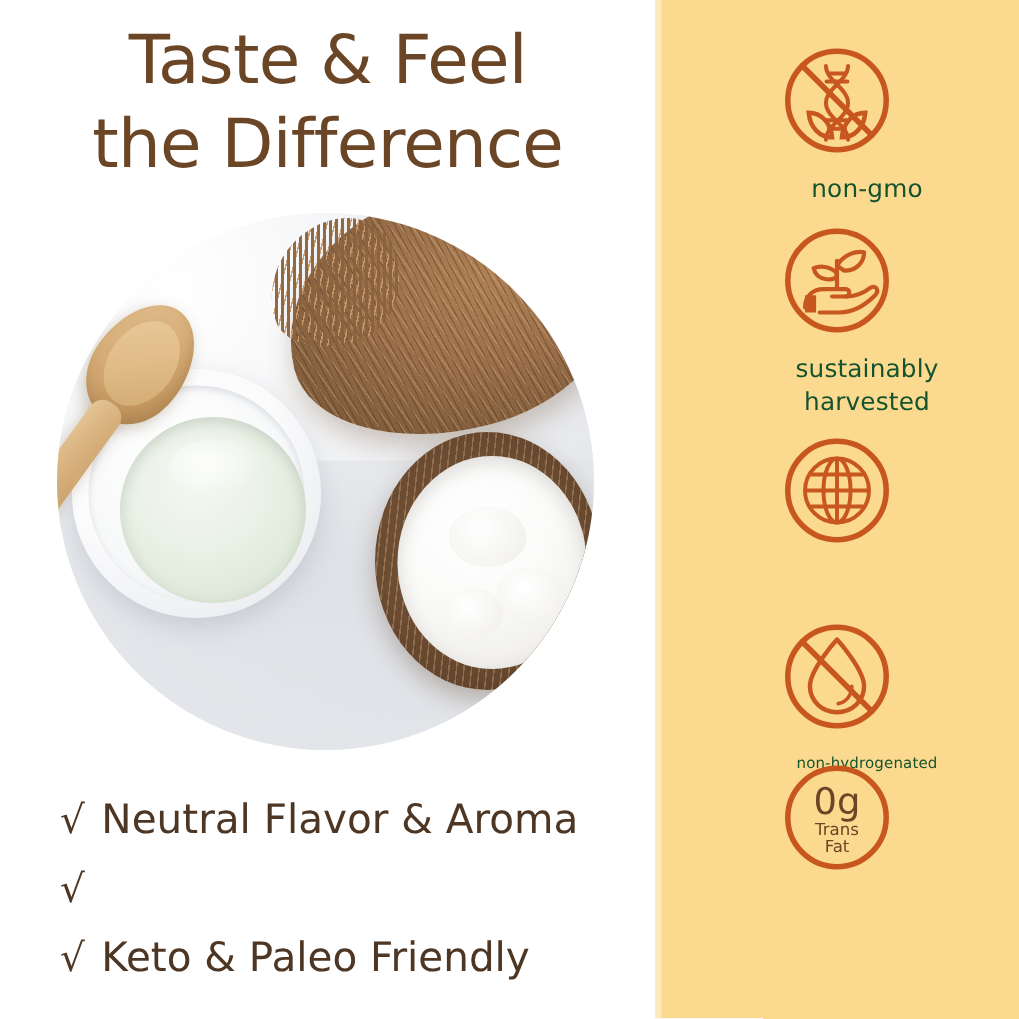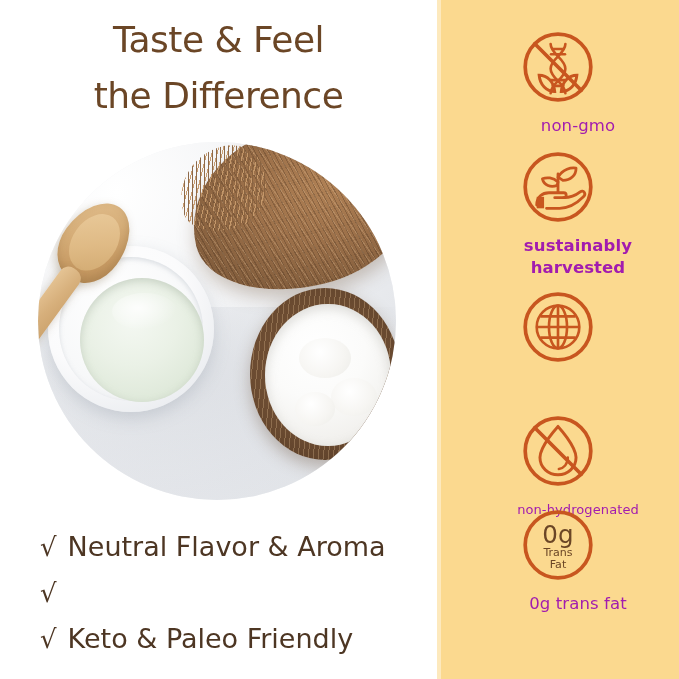--- a/index.html
+++ b/index.html
@@ -30,21 +30,21 @@
     background: #ffffff;
   }
 
   #headline {
     position: absolute;
     left: 0; top: 12px;
     width: 437px;
     text-align: center;
     color: #6b4626;
     font-family: "DejaVu Sans", sans-serif;
-    font-size: 36px;
+    font-size: 45px;
     line-height: 56px;
     font-weight: 400;
     letter-spacing: -0.5px;
   }
   #headline .hl-line { display: block; white-space: nowrap; }
 
   
   #photo-wrap {
     position: absolute;
     left: 38px; top: 142px;
@@ -242,36 +242,36 @@
     width: 242px;
     text-align: center;
   }
   .badge-icon {
     width: 82px; height: 82px;
     margin: 0 auto;
     display: block;
   }
   .badge-label {
     margin-top: 7px;
-    color: #a21caf;
+    color: #14532d;
     font-family: "DejaVu Sans", sans-serif;
     font-size: 16.5px;
     line-height: 21px;
     letter-spacing: 0.1px;
     padding-left: 40px;
   }
-  .badge-label.two-line { line-height: 22px; font-weight: bold; }
+  .badge-label.two-line { line-height: 22px; }
 
   #badge-0 { top: 26px; }
   #badge-1 { top: 146px; }
   #badge-2 { top: 286px; }
   #badge-3 { top: 410px; }
   #badge-4 { top: 504px; }
 
-  #badge-3 .badge-label { font-size: 13px; }
+  #badge-3 .badge-label { font-size: 10px; }
 
   .tf-text-big {
     font-family: "DejaVu Sans", sans-serif;
     font-size: 30px;
     fill: #6b4626;
   }
   .tf-text-small {
     font-family: "DejaVu Sans", sans-serif;
     font-size: 13.5px;
     fill: #6b4626;
@@ -408,17 +408,16 @@
       <div class="badge-label">non-hydrogenated</div>
     </div>
 
     <div class="badge" id="badge-4">
       <svg class="badge-icon" viewBox="0 0 100 100">
         <circle cx="50" cy="50" r="40" fill="none" stroke="#c8561f" stroke-width="4.5"></circle>
         <text class="tf-text-big" x="50" y="47" text-anchor="middle">0g</text>
         <text class="tf-text-small" x="50" y="64" text-anchor="middle">Trans</text>
         <text class="tf-text-small" x="50" y="78" text-anchor="middle">Fat</text>
       </svg>
-      <div class="badge-label">0g trans fat</div>
     </div>
 
   </div>
 </div>
 
 </body></html>

